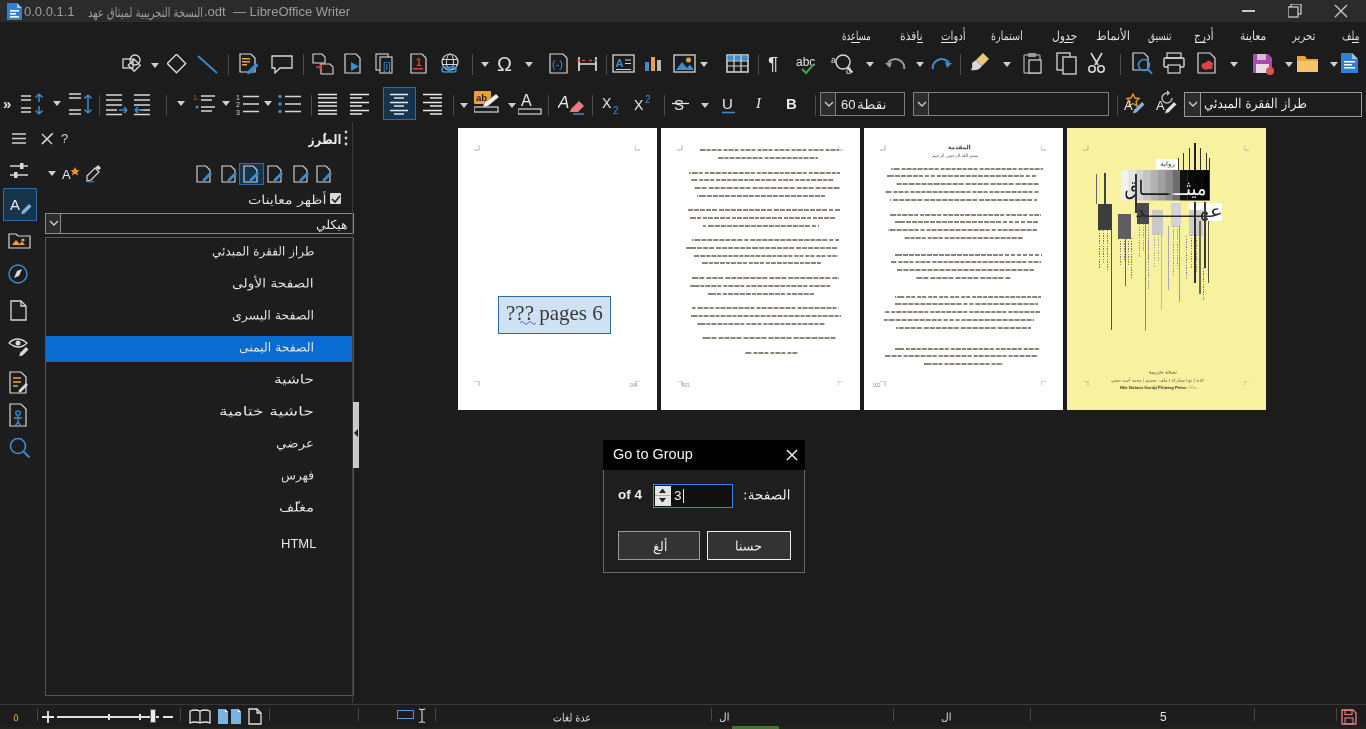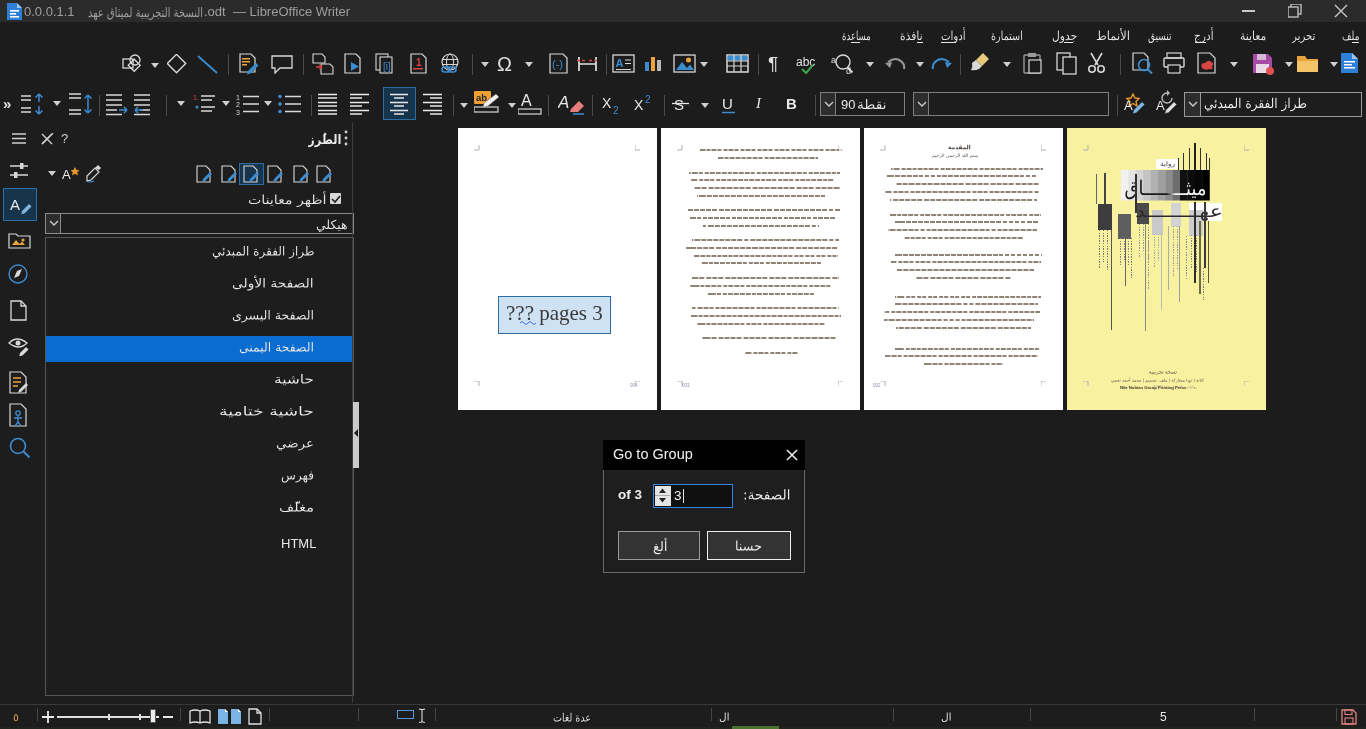--- a/index.html
+++ b/index.html
@@ -347,21 +347,21 @@
       <path d="M1 18.5 h13" stroke="#3c8cd0" stroke-width="1.5"></path>
     </svg>
 <div class="ab" style="left:756px;top:95px;font-size:15px;font-style:italic;font-family:'Liberation Serif',serif;color:#e8e8e8">I</div>
 <div class="ab" style="left:786px;top:95px;font-size:15px;font-weight:bold;color:#e8e8e8">B</div>
 <div class="ab" style="left:815px;top:95px;width:1px;height:21px;background:#4a4a4a"></div>
 <div class="ab" style="left:820px;top:92px;width:85px;height:24px;background:#1d1d1d;border:1px solid #7f7f7f;box-sizing:border-box"></div>
 <div class="ab" style="left:821px;top:93px;width:15px;height:22px;background:#2d2d2d;border-right:1px solid #7f7f7f;box-sizing:border-box"></div>
 <svg class="ab" style="left:824px;top:101px" width="10" height="8">
       <path d="M1 1 l4 4 4 -4" stroke="#cfcfcf" stroke-width="1.3" fill="none"></path>
     </svg>
-<div class="ab" style="left:841px;top:97px;font-size:13px;color:#e8e8e8">90</div>
+<div class="ab" style="left:841px;top:97px;font-size:13px;color:#e8e8e8">60</div>
 <svg class="ab" style="left:857.0px;top:95.0px" width="32" height="26">
       <g transform="translate(0,14.0) scale(1.0595,1)">
         <path d="M4.30 -1.80 Q4.20 -2.06 4.11 -2.38 Q4.03 -2.69 3.95 -3.33 Q3.19 -3.25 2.67 -2.83 Q1.97 -2.27 1.98 -1.86 Q1.98 -1.61 2.55 -1.45 Q3.12 -1.28 4.30 -1.80 Z M3.86 -4.23 Q3.84 -4.48 3.83 -4.77 L4.98 -4.77 Q5.00 -3.69 5.22 -2.59 Q5.36 -1.95 5.72 -1.45 Q5.91 -1.17 6.62 -1.17 L7.09 -1.17 L7.09 -0.00 L6.27 -0.00 Q5.70 -0.00 5.23 -0.33 Q4.95 -0.52 4.70 -0.89 Q3.83 -0.44 2.84 -0.44 Q2.48 -0.44 2.12 -0.53 Q0.92 -0.83 0.92 -1.81 Q0.92 -2.91 2.22 -3.72 Q2.91 -4.14 3.86 -4.23 Z M3.81 -6.67 L4.77 -6.67 L4.77 -5.72 L3.81 -5.72 L3.81 -6.67 Z M2.22 -6.67 L3.17 -6.67 L3.17 -5.72 L2.22 -5.72 L2.22 -6.67 Z M12.20 -0.00 L8.53 -0.00 L6.84 -0.00 L6.84 -1.17 L8.53 -1.17 L8.53 -9.88 L9.70 -9.88 L9.70 -1.84 Q11.08 -3.86 12.83 -4.50 Q13.42 -4.70 13.84 -4.70 Q14.59 -4.70 15.27 -4.45 Q16.45 -4.02 16.45 -2.53 Q16.45 -2.03 16.19 -1.59 Q16.28 -1.52 16.38 -1.45 Q16.77 -1.17 17.28 -1.17 L17.77 -1.17 L17.77 -0.00 L16.94 -0.00 Q16.11 -0.00 15.45 -0.58 L15.27 -0.75 Q13.98 -0.00 12.20 -0.00 Z M10.58 -1.17 L11.77 -1.17 Q13.27 -1.17 14.09 -1.56 Q15.28 -2.16 15.27 -2.59 Q15.27 -3.45 14.39 -3.56 Q14.16 -3.59 13.84 -3.59 Q13.34 -3.59 12.56 -3.08 Q11.44 -2.33 10.58 -1.17 Z M21.53 -4.84 Q22.70 -4.33 22.86 -3.38 Q22.91 -3.06 22.91 -2.80 Q22.91 -2.33 22.77 -2.02 Q22.58 -1.59 22.36 -1.28 Q22.61 -1.17 23.53 -1.17 L24.34 -1.17 L24.34 -0.00 L22.97 -0.00 Q22.11 -0.00 20.92 -0.36 Q19.75 -0.00 18.89 -0.00 L17.52 -0.00 L17.52 -1.17 L18.31 -1.17 Q19.25 -1.17 19.50 -1.28 Q19.31 -1.53 19.09 -2.02 Q18.95 -2.31 18.95 -2.80 Q18.95 -3.08 19.00 -3.38 Q19.16 -4.28 20.33 -4.84 Q20.52 -4.92 20.92 -4.92 Q21.33 -4.92 21.53 -4.84 Z M20.92 -3.77 Q20.83 -3.77 20.72 -3.69 Q20.36 -3.48 20.22 -3.16 Q20.14 -3.02 20.14 -2.84 Q20.14 -2.56 20.30 -2.23 Q20.50 -1.80 20.92 -1.66 Q21.33 -1.80 21.56 -2.23 Q21.72 -2.55 21.72 -2.84 Q21.72 -2.98 21.64 -3.16 Q21.50 -3.48 21.14 -3.69 Q21.02 -3.77 20.92 -3.77 Z M21.22 -7.30 L22.17 -7.30 L22.17 -6.34 L21.22 -6.34 L21.22 -7.30 Z M19.62 -7.30 L20.58 -7.30 L20.58 -6.34 L19.62 -6.34 L19.62 -7.30 Z M25.64 -6.34 L26.59 -6.34 L26.59 -5.39 L25.64 -5.39 L25.64 -6.34 Z M26.11 -0.55 Q25.66 -0.00 24.66 -0.00 L24.09 -0.00 L24.09 -1.17 L24.31 -1.17 Q24.94 -1.17 25.22 -1.45 Q25.53 -1.77 25.53 -2.44 L25.53 -3.81 L26.70 -3.81 L26.70 -2.44 Q26.70 -1.25 26.11 -0.55 Z" fill="#e8e8e8"></path>
       </g>
     </svg>
 <div class="ab" style="left:913px;top:92px;width:196px;height:24px;background:#1d1d1d;border:1px solid #7f7f7f;box-sizing:border-box"></div>
 <div class="ab" style="left:914px;top:93px;width:15px;height:22px;background:#2d2d2d;border-right:1px solid #7f7f7f;box-sizing:border-box"></div>
 <svg class="ab" style="left:917px;top:101px" width="10" height="8">
       <path d="M1 1 l4 4 4 -4" stroke="#cfcfcf" stroke-width="1.3" fill="none"></path>
     </svg>
@@ -659,21 +659,21 @@
       <div class="ln2" style="left:894.9px;top:303.3px;width:142.8px;height:2.1px;background:repeating-linear-gradient(90deg,#8d8477 0 4.90px,rgba(0,0,0,0) 4.90px 6.05px);background-position:1.4px 0"></div>
       <div class="ln2" style="left:884.0px;top:311.1px;width:155.8px;height:2.1px;background:repeating-linear-gradient(90deg,#8d8477 0 4.42px,rgba(0,0,0,0) 4.42px 5.57px);background-position:1.3px 0"></div>
       <div class="ln2" style="left:884.3px;top:318.9px;width:149.4px;height:2.1px;background:repeating-linear-gradient(90deg,#8d8477 0 4.81px,rgba(0,0,0,0) 4.81px 5.96px);background-position:5.6px 0"></div>
       <div class="ln2" style="left:895.9px;top:326.7px;width:135.2px;height:2.1px;background:repeating-linear-gradient(90deg,#8d8477 0 5.01px,rgba(0,0,0,0) 5.01px 6.16px);background-position:2.8px 0"></div>
       <div class="ln2" style="left:895.3px;top:347.5px;width:144.9px;height:2.1px;background:repeating-linear-gradient(90deg,#8d8477 0 4.47px,rgba(0,0,0,0) 4.47px 5.62px);background-position:4.8px 0"></div>
       <div class="ln2" style="left:885.2px;top:355.3px;width:152.9px;height:2.1px;background:repeating-linear-gradient(90deg,#8d8477 0 4.69px,rgba(0,0,0,0) 4.69px 5.84px);background-position:0.6px 0"></div>
       <div class="ln2" style="left:923.8px;top:363.1px;width:79.5px;height:2.1px;background:repeating-linear-gradient(90deg,#8d8477 0 4.72px,rgba(0,0,0,0) 4.72px 5.87px);background-position:2.5px 0"></div>
     </div>
 <div class="ab" style="left:873px;top:383px;font-size:4.5px;color:#9090a8">002</div>
 <div class="ab" style="left:498px;top:296px;width:113px;height:38px;background:#cfe2f4;border:1.5px solid #2d6ca8;box-sizing:border-box"></div>
-<div class="ab" style="left:506px;top:301px;font-family:'Liberation Serif',serif;font-size:21px;color:#3a3a3a">??? pages 3</div>
+<div class="ab" style="left:506px;top:301px;font-family:'Liberation Serif',serif;font-size:21px;color:#3a3a3a">??? pages 6</div>
 <svg class="ab" style="left:519px;top:320px" width="20" height="6">
       <path d="M1 3 q2 -3 4 0 q2 3 4 0 q2 -3 4 0 q2 3 4 0" stroke="#4a6fd8" stroke-width="1" fill="none"></path>
     </svg>
 <div class="ab" style="left:630px;top:383px;font-size:4.5px;color:#9090a8">004</div>
 <div class="ab" style="left:1155.5px;top:158.5px;width:22px;height:10px;background:#fdfdfd"></div>
 <svg class="ab" style="left:1159.5px;top:158.5px" width="18" height="14">
       <g transform="translate(0,7.0) scale(1.1202,1)">
         <path d="M2.14 -0.89 Q2.09 -1.03 2.06 -1.19 Q2.02 -1.34 1.98 -1.66 Q1.59 -1.62 1.34 -1.41 Q0.98 -1.12 0.98 -0.94 Q1.00 -0.80 1.28 -0.72 Q1.56 -0.64 2.14 -0.89 Z M1.94 -2.12 Q1.92 -2.25 1.91 -2.38 L2.50 -2.38 Q2.50 -1.84 2.61 -1.30 Q2.67 -0.97 2.86 -0.72 Q2.95 -0.58 3.31 -0.58 L3.55 -0.58 L3.55 -0.00 L3.14 -0.00 Q2.84 -0.00 2.62 -0.16 Q2.47 -0.27 2.36 -0.45 Q1.92 -0.22 1.42 -0.22 Q1.25 -0.22 1.06 -0.27 Q0.45 -0.42 0.45 -0.91 Q0.45 -1.45 1.11 -1.86 Q1.45 -2.08 1.94 -2.12 Z M1.91 -3.33 L2.38 -3.33 L2.38 -2.86 L1.91 -2.86 L1.91 -3.33 Z M1.11 -3.33 L1.58 -3.33 L1.58 -2.86 L1.11 -2.86 L1.11 -3.33 Z M4.44 -0.27 Q4.20 -0.00 3.70 -0.00 L3.42 -0.00 L3.42 -0.58 L3.53 -0.58 Q3.84 -0.58 3.98 -0.72 Q4.14 -0.88 4.14 -1.22 L4.14 -1.91 L4.72 -1.91 L4.72 -1.22 Q4.72 -0.62 4.44 -0.27 Z M4.59 0.48 L5.06 0.48 L5.06 0.95 L4.59 0.95 L4.59 0.48 Z M3.80 0.48 L4.27 0.48 L4.27 0.95 L3.80 0.95 L3.80 0.48 Z M5.91 -4.94 L6.50 -4.94 L6.50 -0.00 L5.91 -0.00 L5.91 -4.94 Z M8.67 -1.44 Q8.48 -1.44 8.34 -1.25 Q8.27 -1.16 8.27 -1.03 Q8.27 -0.88 8.42 -0.72 Q8.58 -0.58 9.19 -0.58 Q9.19 -1.17 8.91 -1.36 Q8.80 -1.44 8.67 -1.44 Z M9.75 -0.58 Q9.75 0.39 9.20 0.91 Q8.91 1.19 8.61 1.31 Q8.00 1.59 6.84 1.59 L6.84 1.00 Q7.98 1.00 8.41 0.77 Q8.94 0.45 9.14 -0.02 Q8.77 -0.02 8.61 -0.05 Q8.14 -0.14 8.02 -0.25 Q7.64 -0.56 7.64 -1.00 Q7.64 -1.45 7.92 -1.72 Q8.27 -2.05 8.69 -2.05 Q8.97 -2.05 9.20 -1.89 Q9.61 -1.61 9.70 -1.16 Q9.75 -0.83 9.75 -0.58 Z M12.39 -0.50 Q12.42 -0.69 12.42 -0.92 Q12.42 -1.31 12.25 -1.75 L12.84 -1.75 Q13.00 -1.38 13.00 -0.95 Q13.00 -0.69 12.97 -0.50 Q12.83 0.61 11.91 1.11 Q11.00 1.59 9.98 1.59 L9.98 1.00 Q10.94 1.00 11.59 0.59 Q12.28 0.16 12.39 -0.50 Z" fill="#3a3a3a"></path>
       </g>
     </svg>
@@ -778,21 +778,21 @@
 <div class="ab" style="left:603px;top:440px;width:202px;height:30px;background:#000;box-sizing:border-box"></div>
 <div class="ab" style="left:613px;top:446px;font-size:14.5px;color:#f2f2f2">Go to Group</div>
 <svg class="ab" style="left:786px;top:449px" width="12" height="12">
       <path d="M1 1 L11 11 M11 1 L1 11" stroke="#f0f0f0" stroke-width="1.5"></path>
     </svg>
 <svg class="ab" style="left:743.0px;top:485.0px" width="50" height="27">
       <g transform="translate(0,14.5) scale(1.0130,1)">
         <path d="M1.58 -1.67 L2.97 -1.67 L2.97 -0.00 L1.58 -0.00 L1.58 -1.67 Z M1.58 -6.98 L2.97 -6.98 L2.97 -5.31 L1.58 -5.31 L1.58 -6.98 Z M9.00 -1.86 Q8.91 -2.14 8.81 -2.45 Q8.73 -2.78 8.66 -3.45 Q7.86 -3.38 7.33 -2.94 Q6.59 -2.34 6.61 -1.94 Q6.61 -1.67 7.20 -1.51 Q7.80 -1.34 9.00 -1.86 Z M8.56 -4.41 Q8.53 -4.66 8.52 -4.94 L9.73 -4.94 Q9.73 -3.84 9.97 -2.69 Q10.11 -2.03 10.48 -1.50 Q10.69 -1.22 11.42 -1.22 L11.92 -1.22 L11.92 -0.00 L11.06 -0.00 Q10.47 -0.00 9.98 -0.34 Q9.69 -0.55 9.44 -0.92 Q8.53 -0.45 7.50 -0.45 Q7.12 -0.45 6.75 -0.55 Q5.50 -0.86 5.50 -1.88 Q5.50 -3.02 6.84 -3.86 Q7.56 -4.30 8.56 -4.41 Z M8.50 -6.92 L9.50 -6.92 L9.50 -5.94 L8.50 -5.94 L8.50 -6.92 Z M6.86 -6.92 L7.84 -6.92 L7.84 -5.94 L6.86 -5.94 L6.86 -6.92 Z M15.98 -5.14 Q17.69 -4.80 19.14 -4.16 L19.14 -3.14 Q18.70 -3.00 18.23 -2.73 Q18.56 -2.22 18.75 -2.00 Q19.44 -1.22 20.19 -1.22 L20.62 -1.22 L20.62 -0.00 L20.06 -0.00 Q18.69 -0.00 17.86 -1.11 Q17.59 -1.47 17.20 -2.11 Q16.75 -1.80 16.47 -1.56 Q15.52 -0.70 15.03 -0.53 Q13.56 -0.00 12.50 -0.00 L11.66 -0.00 L11.66 -1.22 L12.31 -1.22 Q13.81 -1.22 14.66 -1.69 Q15.34 -2.06 16.11 -2.77 Q16.72 -3.33 17.39 -3.56 Q16.84 -3.72 16.17 -3.88 Q15.61 -4.00 14.42 -4.09 Q13.88 -4.14 12.81 -4.11 L12.81 -5.31 Q13.30 -5.36 13.78 -5.38 Q14.86 -5.38 15.98 -5.14 Z M24.55 -5.02 Q25.75 -4.50 25.91 -3.50 Q25.97 -3.17 25.97 -2.91 Q25.97 -2.42 25.83 -2.09 Q25.64 -1.66 25.39 -1.33 Q25.66 -1.22 26.62 -1.22 L27.47 -1.22 L27.47 -0.00 L26.03 -0.00 Q25.14 -0.00 23.92 -0.38 Q22.69 -0.00 21.80 -0.00 L20.38 -0.00 L20.38 -1.22 L21.20 -1.22 Q22.17 -1.22 22.44 -1.33 Q22.23 -1.59 22.00 -2.09 Q21.86 -2.41 21.86 -2.91 Q21.86 -3.19 21.92 -3.50 Q22.06 -4.45 23.28 -5.02 Q23.48 -5.11 23.92 -5.11 Q24.33 -5.11 24.55 -5.02 Z M23.92 -3.91 Q23.81 -3.91 23.70 -3.84 Q23.33 -3.62 23.17 -3.28 Q23.11 -3.14 23.11 -2.95 Q23.11 -2.66 23.27 -2.31 Q23.47 -1.86 23.92 -1.72 Q24.33 -1.86 24.56 -2.31 Q24.73 -2.64 24.73 -2.95 Q24.73 -3.11 24.66 -3.28 Q24.52 -3.62 24.12 -3.84 Q24.00 -3.91 23.92 -3.91 Z M23.42 -7.58 L24.41 -7.58 L24.41 -6.59 L23.42 -6.59 L23.42 -7.58 Z M33.39 -0.00 L31.55 -0.00 Q31.06 -0.00 30.55 -0.28 Q30.11 -0.50 29.86 -0.91 Q29.19 -0.00 28.05 -0.00 L27.20 -0.00 L27.20 -1.22 L27.69 -1.22 Q28.34 -1.22 28.64 -1.50 Q29.16 -2.03 29.16 -2.69 L29.16 -3.44 L30.38 -3.44 L30.38 -2.92 Q30.38 -2.77 30.44 -2.50 Q30.50 -2.23 30.78 -1.91 Q31.45 -2.80 32.08 -3.34 Q33.09 -4.25 34.03 -4.67 Q34.53 -4.89 35.09 -4.89 Q35.84 -4.89 36.56 -4.62 Q37.81 -4.17 37.81 -2.62 Q37.81 -2.12 37.53 -1.66 Q37.62 -1.58 37.73 -1.50 Q38.12 -1.22 38.67 -1.22 L39.17 -1.22 L39.17 -0.00 L38.31 -0.00 Q37.45 -0.00 36.77 -0.61 L36.58 -0.78 Q35.23 -0.00 33.39 -0.00 Z M33.77 -3.20 Q32.66 -2.48 31.70 -1.22 L32.94 -1.22 Q34.50 -1.22 35.34 -1.62 Q36.56 -2.23 36.56 -2.69 Q36.56 -3.58 35.66 -3.70 Q35.41 -3.73 35.09 -3.73 Q34.59 -3.73 33.77 -3.20 Z M41.88 -2.45 Q41.88 -1.27 41.30 -0.61 Q40.77 -0.00 39.75 -0.00 L38.91 -0.00 L38.91 -1.22 L39.39 -1.22 Q40.05 -1.22 40.34 -1.50 Q40.66 -1.83 40.66 -2.53 L40.66 -10.25 L41.88 -10.25 L41.88 -2.45 Z M44.41 -10.25 L45.62 -10.25 L45.62 -0.00 L44.41 -0.00 L44.41 -10.25 Z" fill="#f0f0f0"></path>
       </g>
     </svg>
-<div class="ab" style="left:618px;top:487px;font-size:13.5px;font-weight:bold;color:#f0f0f0">of 3</div>
+<div class="ab" style="left:618px;top:487px;font-size:13.5px;font-weight:bold;color:#f0f0f0">of 4</div>
 <div class="ab" style="left:652.5px;top:483.5px;width:80px;height:24px;background:#101010;border:1.5px solid #3584e4;box-sizing:border-box"></div>
 <div class="ab" style="left:654.5px;top:485.5px;width:16px;height:20px;background:#e4e4e4"></div>
 <svg class="ab" style="left:655px;top:486px" width="15" height="19">
       <path d="M7.5 2.5 l3.5 4.5 h-7 z" fill="#222"></path>
       <path d="M7.5 16.5 l3.5 -4.5 h-7 z" fill="#222"></path>
       <path d="M0 9.5 h15" stroke="#aaa" stroke-width="1"></path>
     </svg>
 <div class="ab" style="left:674px;top:488px;font-size:13.5px;color:#f0f0f0">3</div>
 <div class="ab" style="left:683px;top:489px;width:1px;height:14px;background:#e8e8e8"></div>
 <div class="ab" style="left:618px;top:531px;width:82px;height:29px;background:#333;border:1px solid #9a9a9a;box-sizing:border-box"></div>

